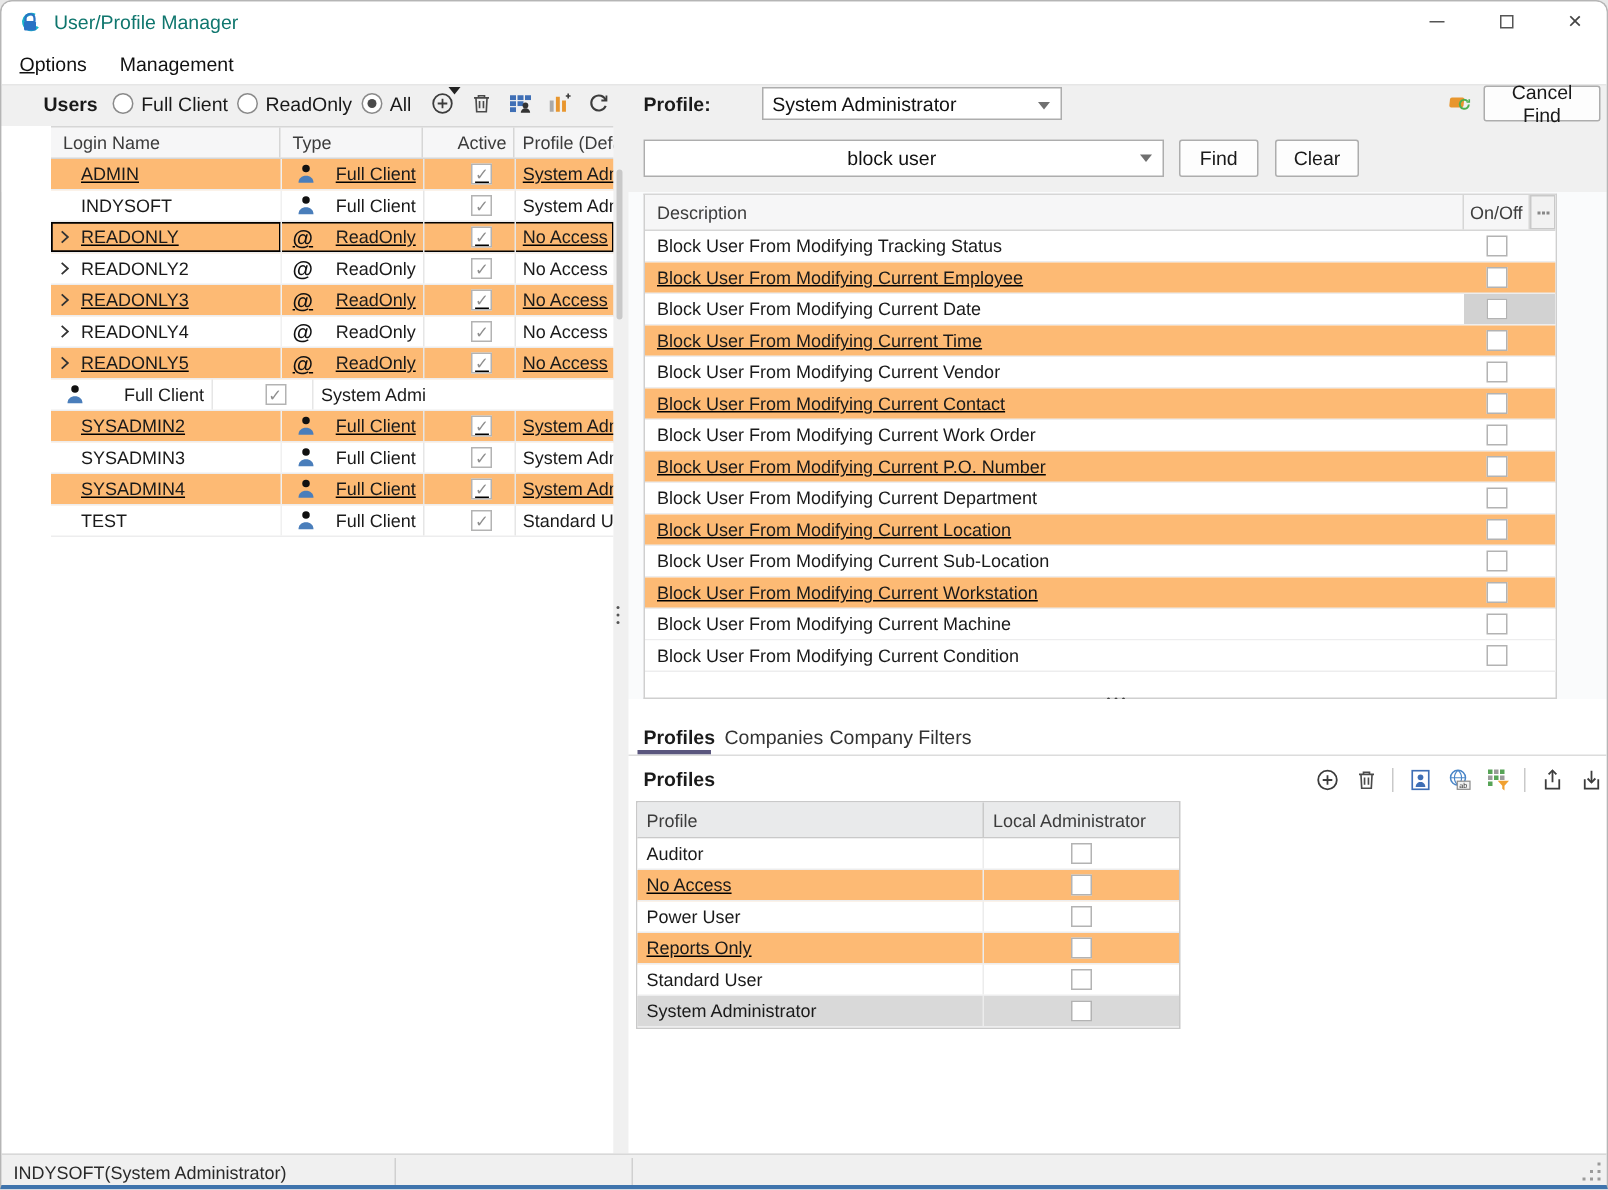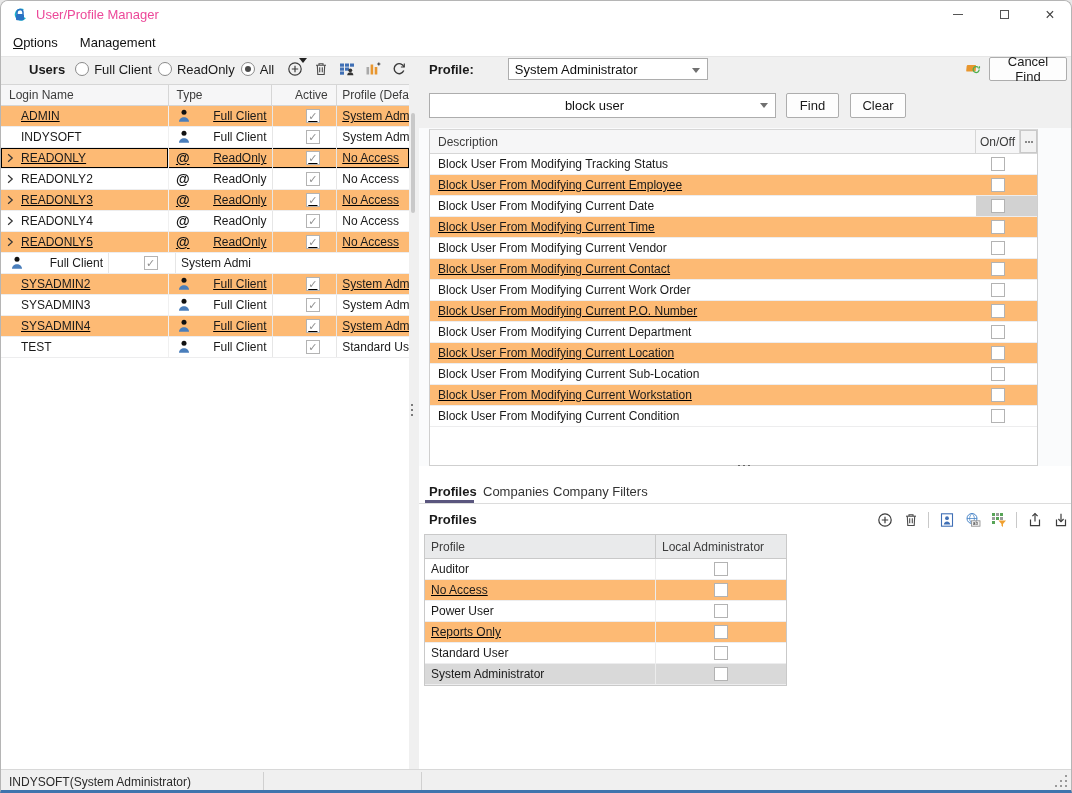--- a/index.html
+++ b/index.html
@@ -2,21 +2,21 @@
 <html><head>
 <meta charset="utf-8">
 <style>
   html,body{margin:0;padding:0;background:#e8e8e8;}
   *{box-sizing:border-box;font-family:"Liberation Sans","DejaVu Sans",sans-serif;}
   #win{position:relative;width:1072px;height:793px;background:#f0f0f0;overflow:hidden;
        border:1px solid #b5b5b5;border-bottom:3px solid #3f74ad;border-radius:8px 8px 0 0;}
   .abs{position:absolute;}
   
   .titlebar{left:0;top:0;width:1072px;height:27px;background:#fff;display:flex;align-items:center;}
-  .title-text{font-size:13px;color:#ec4899;margin-left:8px;}
+  .title-text{font-size:13px;color:#0f766e;margin-left:8px;}
   .winbtn{width:46px;height:27px;display:flex;align-items:center;justify-content:center;color:#555;}
   .winbtns{position:absolute;right:0;top:0;display:flex;}
   .glyph-min{width:10px;height:1px;background:#555;}
   .glyph-max{width:9px;height:9px;border:1px solid #555;}
   .glyph-close{font-size:16px;line-height:1;color:#444;}
   
   .menubar{left:0;top:27px;width:1072px;height:28px;background:#fff;display:flex;align-items:center;padding-left:8px;gap:14px;}
   .menu-item{font-size:13px;color:#111;padding:2px 4px;}
   .menu-item u{text-decoration:underline;}
   
@@ -43,21 +43,21 @@
   .search-input{width:100%;height:100%;border:1px solid #adadad;font-size:13px;padding:0 22px 0 6px;outline:none;color:#111;background:#fff;text-align:center;}
   
   .grid-header{display:flex;background:#f6f6f7;border-top:1px solid #d6d6d6;border-bottom:1px solid #d6d6d6;}
   .hcell{font-size:12px;color:#3c3c3c;display:flex;align-items:center;border-right:1px solid #d6d6d6;height:100%;padding-left:8px;white-space:nowrap;overflow:hidden;}
   .row{display:flex;height:21px;border-bottom:1px solid #ededee;background:#fff;}
   .row.alt{background:#fdba74;text-decoration:underline;}
   .cell{font-size:12px;color:#1a1a1a;display:flex;align-items:center;white-space:nowrap;overflow:hidden;}
   .cb{width:14px;height:14px;background:#fff;border:1px solid #b3b3b3;display:inline-flex;align-items:center;justify-content:center;font-size:11px;color:#8f8f8f;flex:0 0 auto;}
   .cb.checked::after{content:"\2713";}
   
-  .left-table{left:0;top:83px;width:408px;height:685px;background:#fff;}
+  .left-table{left:0;top:83px;width:408px;height:685px;background:#fff;padding-left:33px;}
   .left-table .grid-header{height:22px;}
   .c-login{width:175px;}
   .c-type{width:108px;}
   .c-active{width:50px;margin-left:17px;}
   .c-prof{width:75px;}
   .urow .c-login{padding-left:20px;position:relative;border-right:1px solid #f0f0f0;}
   .urow .c-type{justify-content:space-between;padding:0 5px 0 7px;border-right:1px solid #e6e6e6;}
   .urow .c-active{justify-content:center;border-right:1px solid #e6e6e6;}
   .urow .c-prof{padding-left:5px;}
   .urow.sel{box-shadow:inset 0 0 0 1px #000;}
@@ -593,20 +593,29 @@
           <div class="cell c-desc">
             <span>Block User From Modifying Current Workstation</span>
           </div>
           <div class="cell c-onoff">
             <span class="cb"></span>
           </div>
           <div class="cell c-tail"></div>
         </div>
         <div class="row drow">
           <div class="cell c-desc">
+            <span>Block User From Modifying Current Machine</span>
+          </div>
+          <div class="cell c-onoff">
+            <span class="cb"></span>
+          </div>
+          <div class="cell c-tail"></div>
+        </div>
+        <div class="row drow">
+          <div class="cell c-desc">
             <span>Block User From Modifying Current Condition</span>
           </div>
           <div class="cell c-onoff">
             <span class="cb"></span>
           </div>
           <div class="cell c-tail"></div>
         </div>
       </div>
   </div>
   <div class="abs dots-h">

